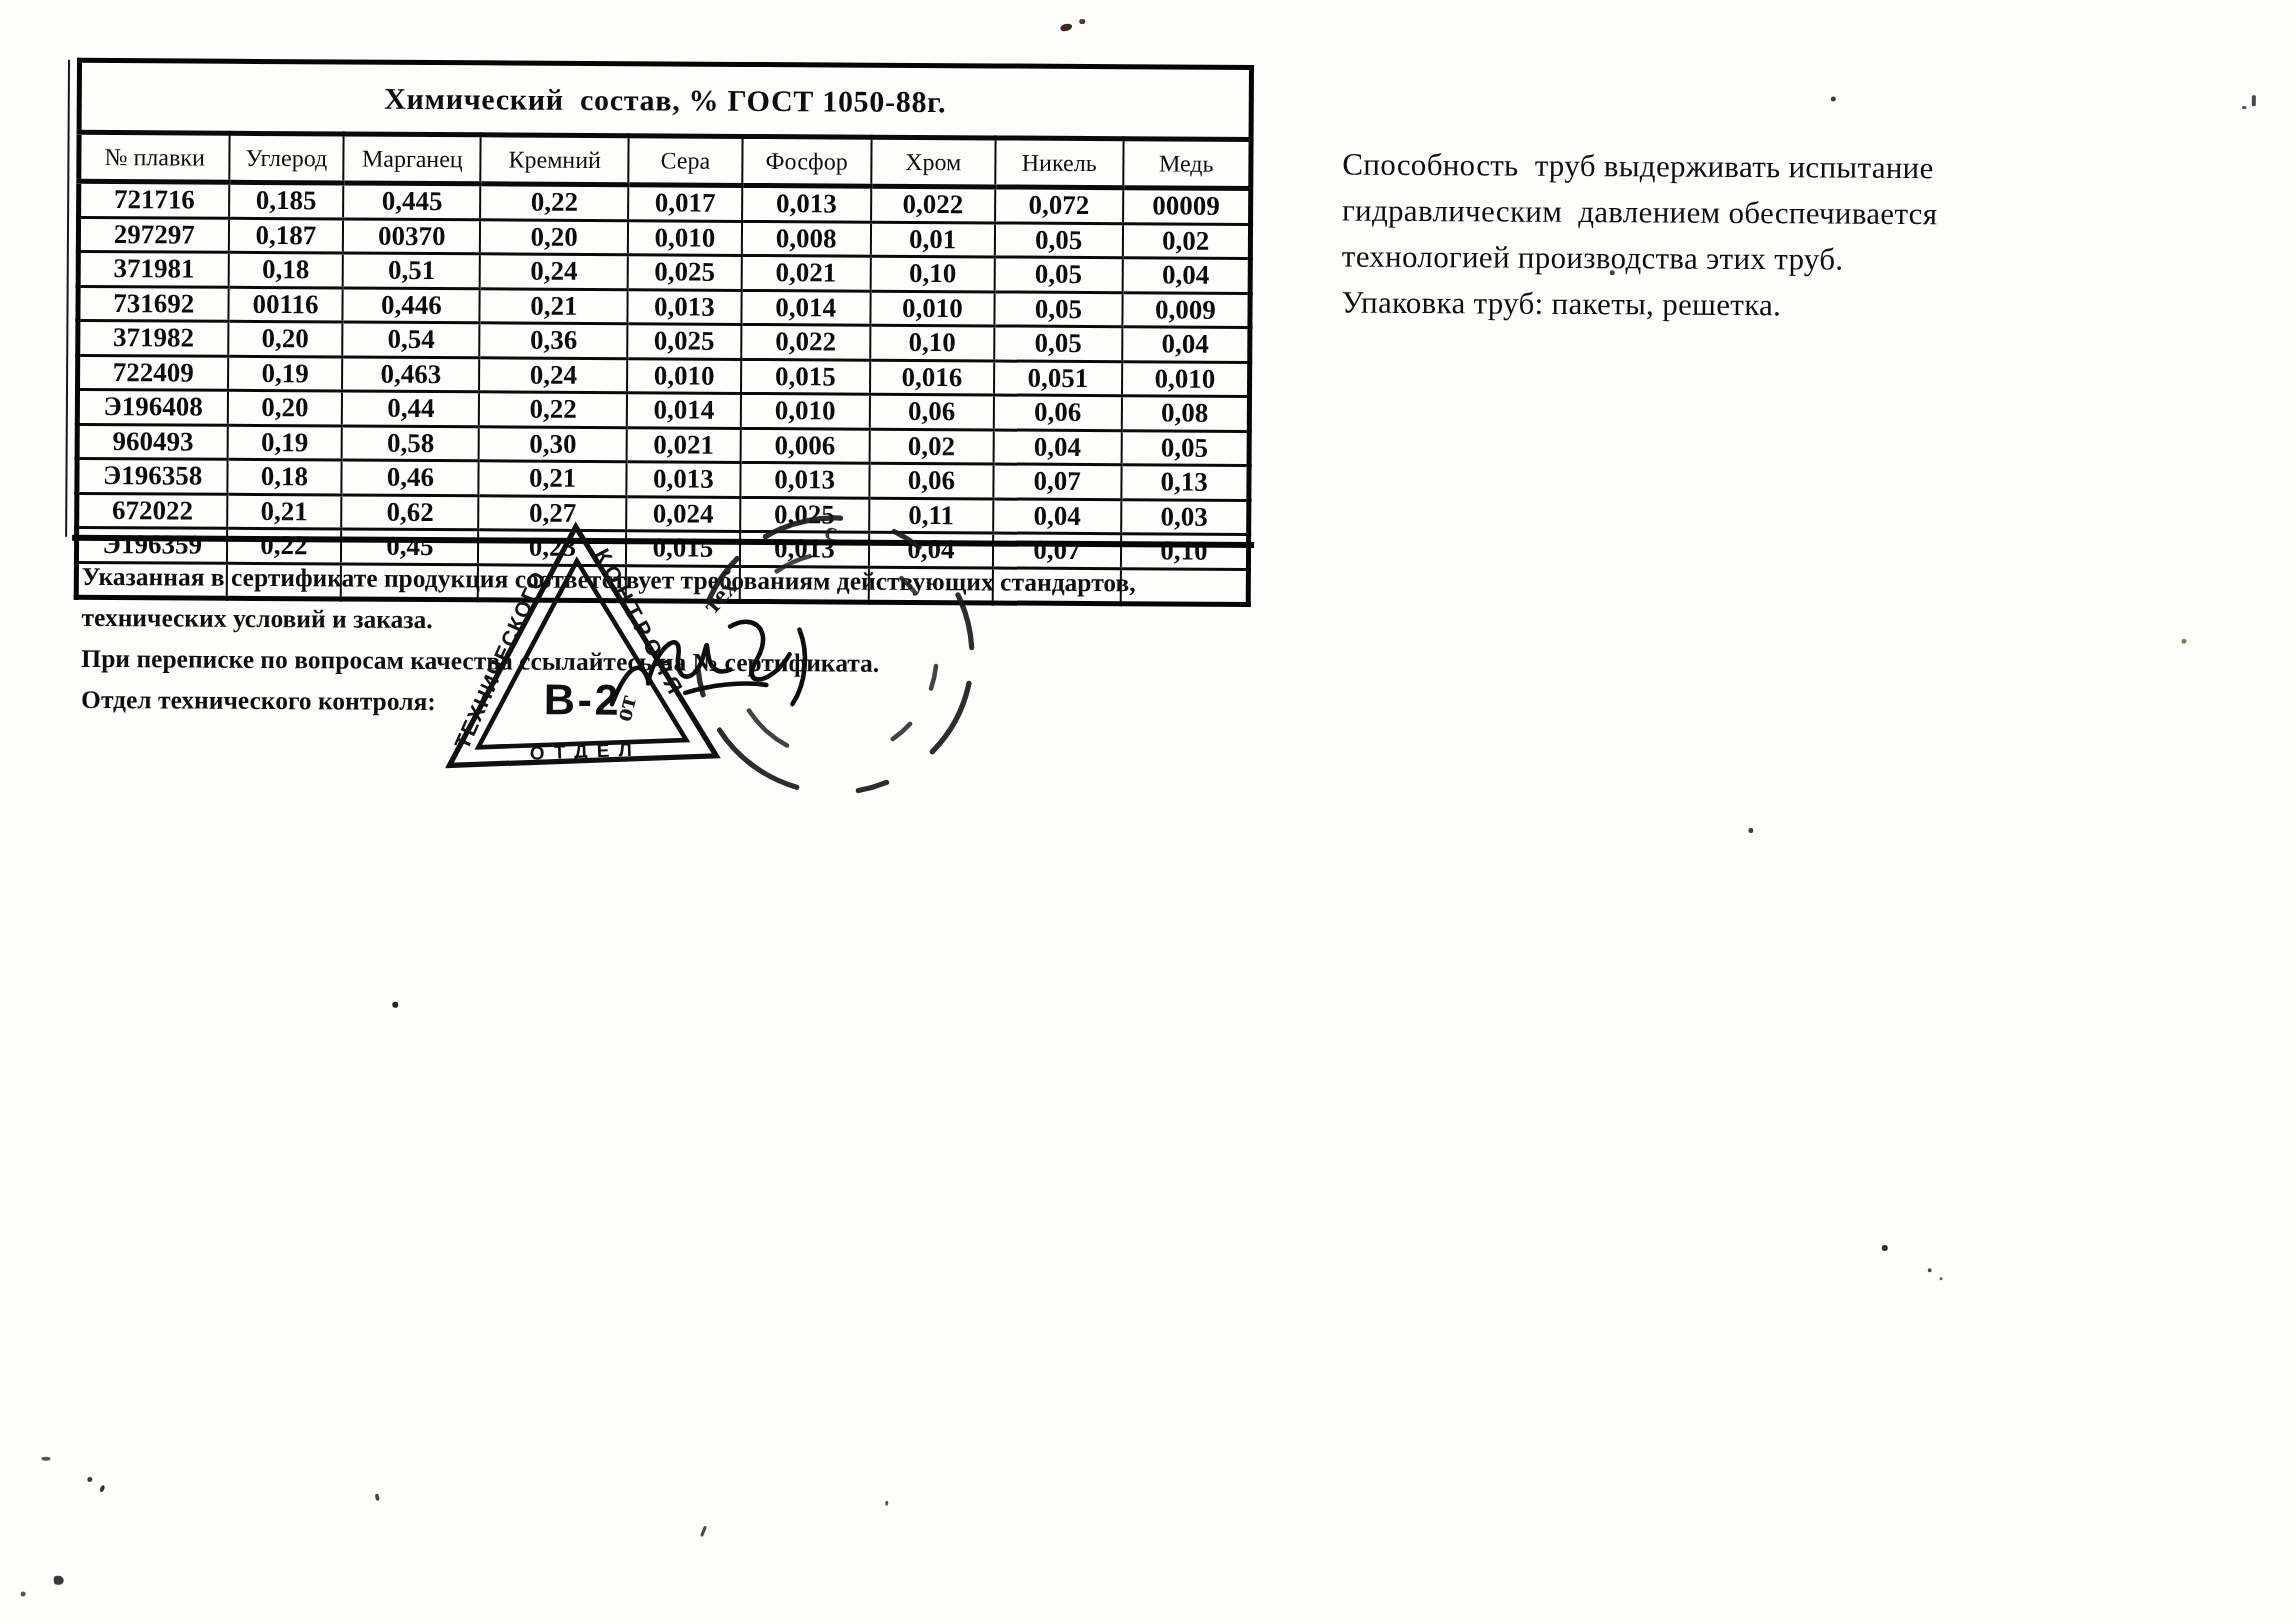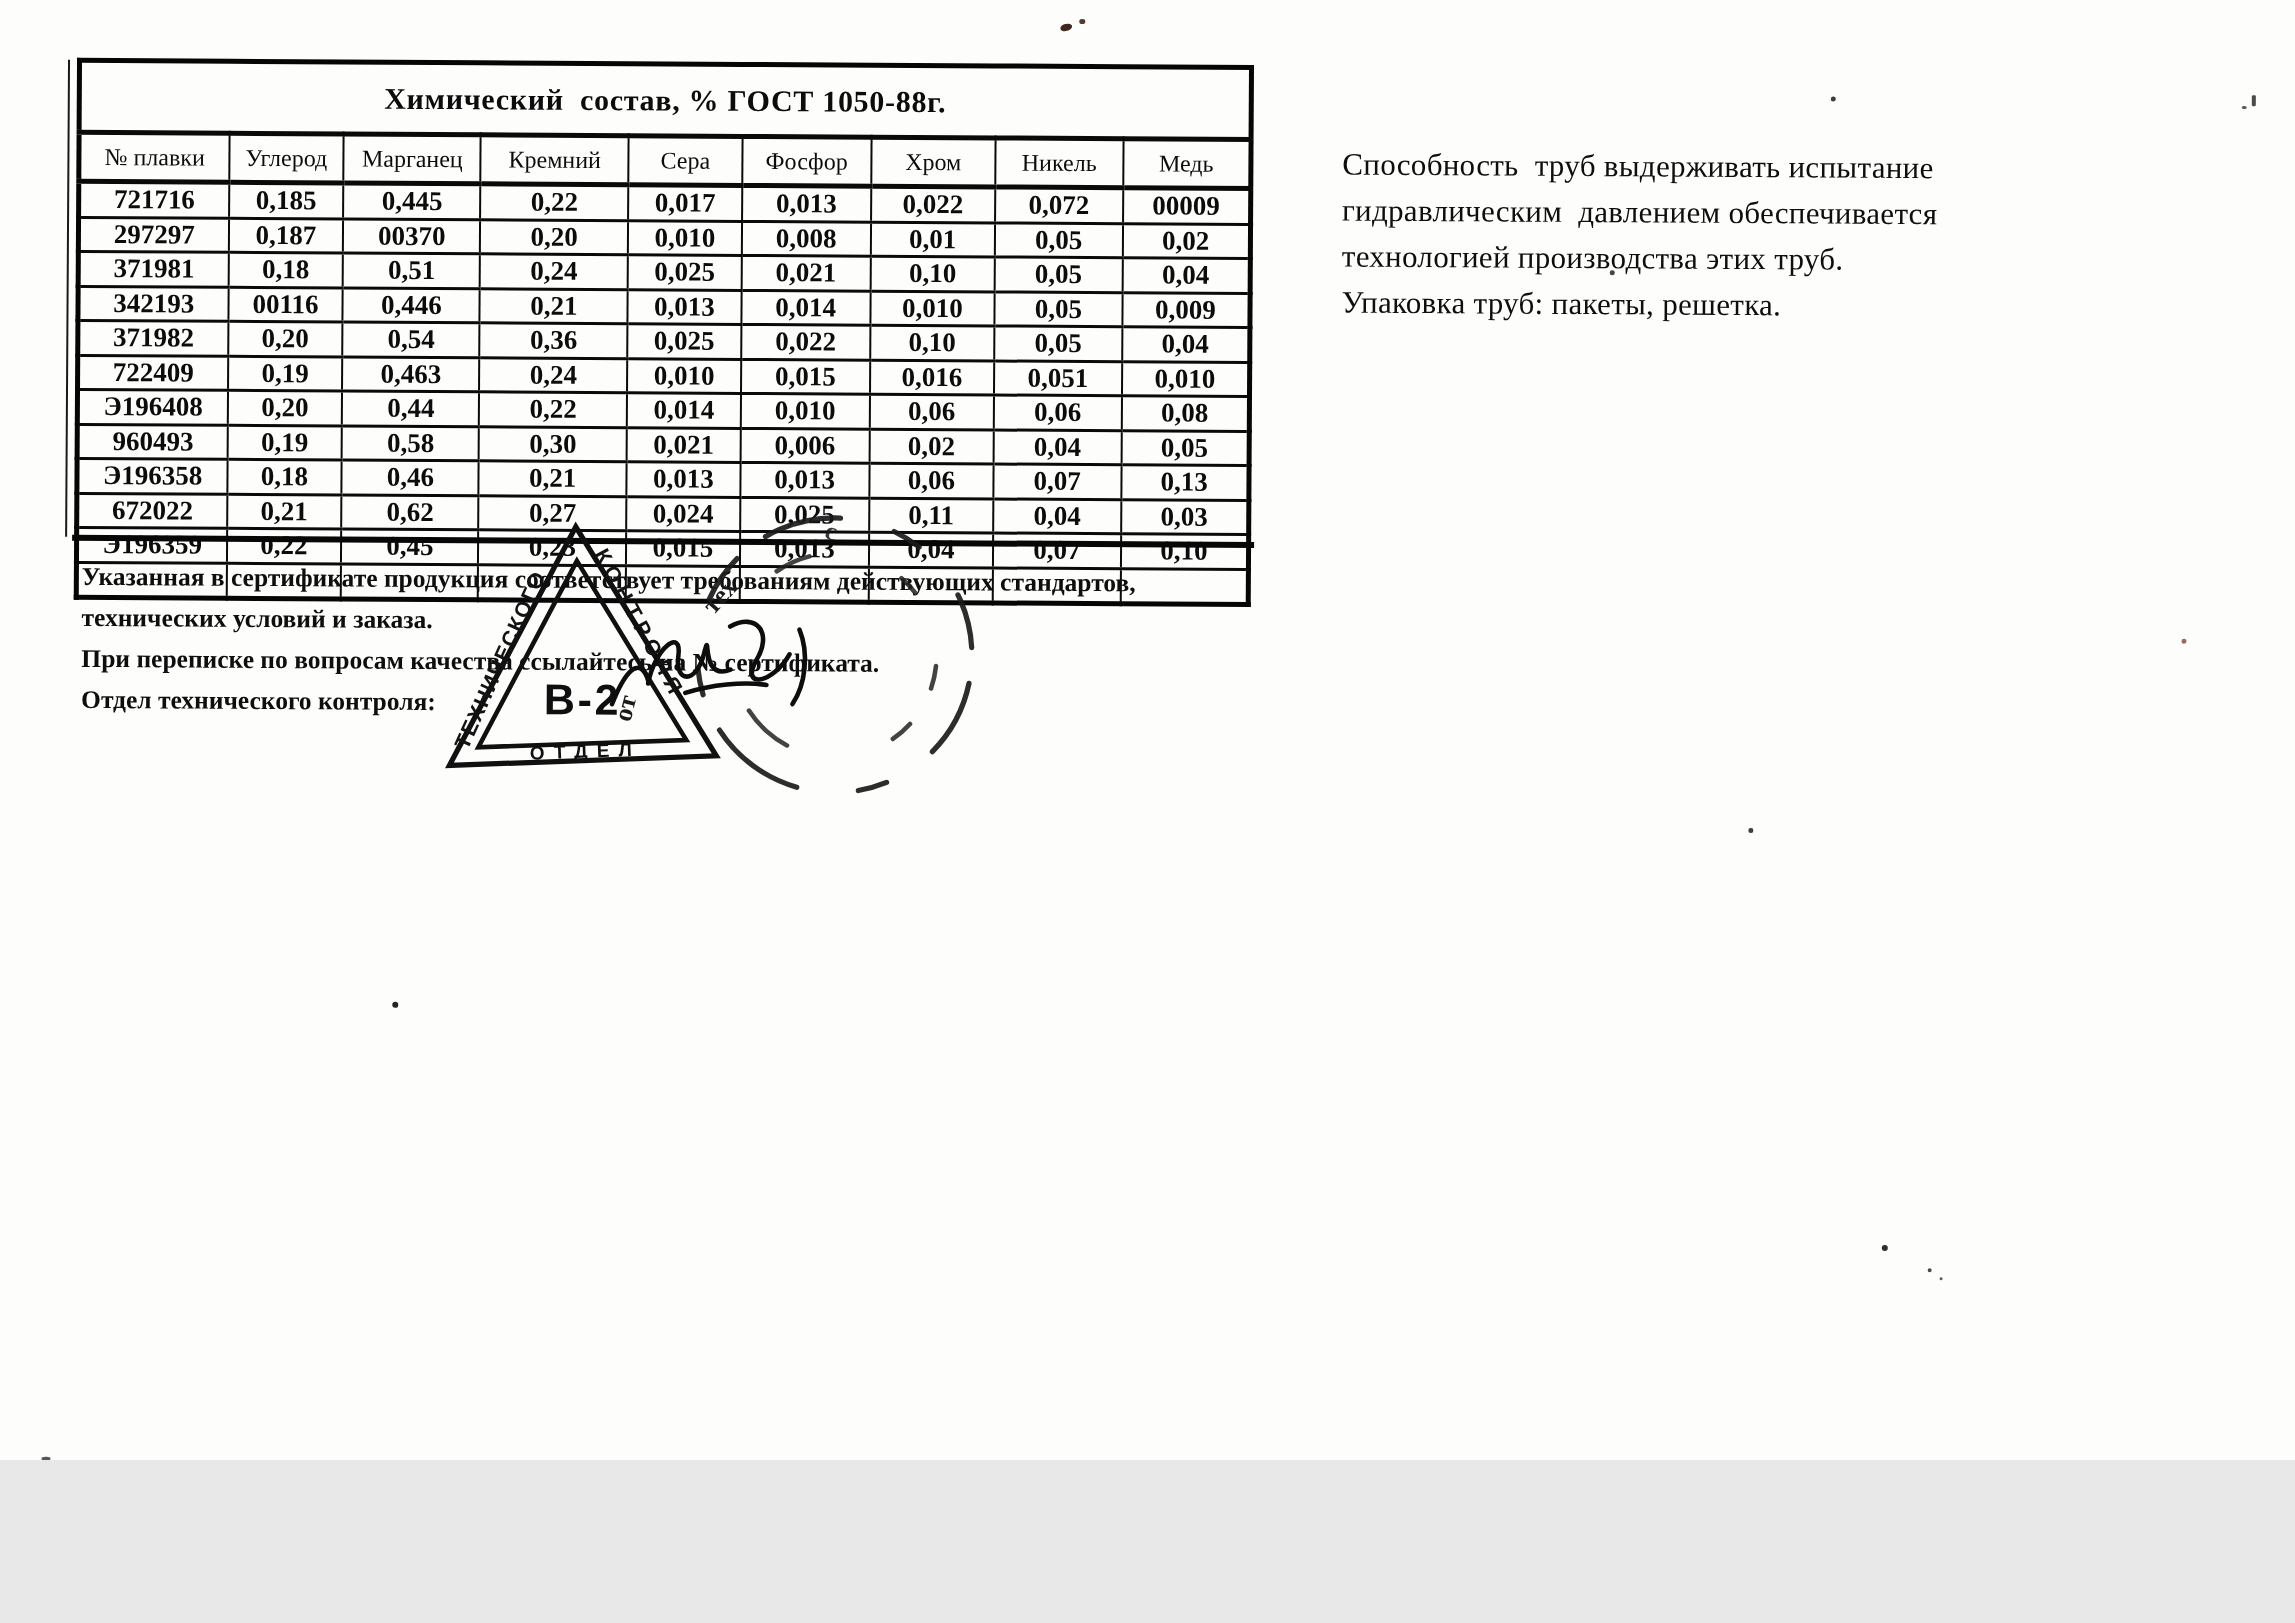--- a/index.html
+++ b/index.html
@@ -1,17 +1,17 @@
 <!DOCTYPE html>
 <html style="font-size:10.5px"><head>
 <meta charset="utf-8">
 <style>
   html,body{margin:0;padding:0;background:#e8e8e8;}
   #page{
-    position:relative;width:2295px;height:1460px;background:#fdfdfc;
+    position:relative;width:2295px;height:1623px;background:#fdfdfc;
     overflow:hidden;font-family:"Liberation Serif","DejaVu Serif",serif;color:#0e0e0e;
   }
   #scan{position:absolute;left:0;top:0;width:100%;height:100%;
     transform:rotate(0.35deg);transform-origin:98px 65px;}
 
   
   .thinline{position:absolute;left:68px;top:60px;width:2px;height:477px;background:#1a1a1a;}
   #chem{
     position:absolute;left:77px;top:58px;width:1177px;
     border-collapse:collapse;table-layout:fixed;
@@ -124,21 +124,21 @@
             <td>0,18</td>
             <td>0,51</td>
             <td>0,24</td>
             <td>0,025</td>
             <td>0,021</td>
             <td>0,10</td>
             <td>0,05</td>
             <td>0,04</td>
           </tr>
           <tr>
-            <td>342193</td>
+            <td>731692</td>
             <td>00116</td>
             <td>0,446</td>
             <td>0,21</td>
             <td>0,013</td>
             <td>0,014</td>
             <td>0,010</td>
             <td>0,05</td>
             <td>0,009</td>
           </tr>
           <tr>

